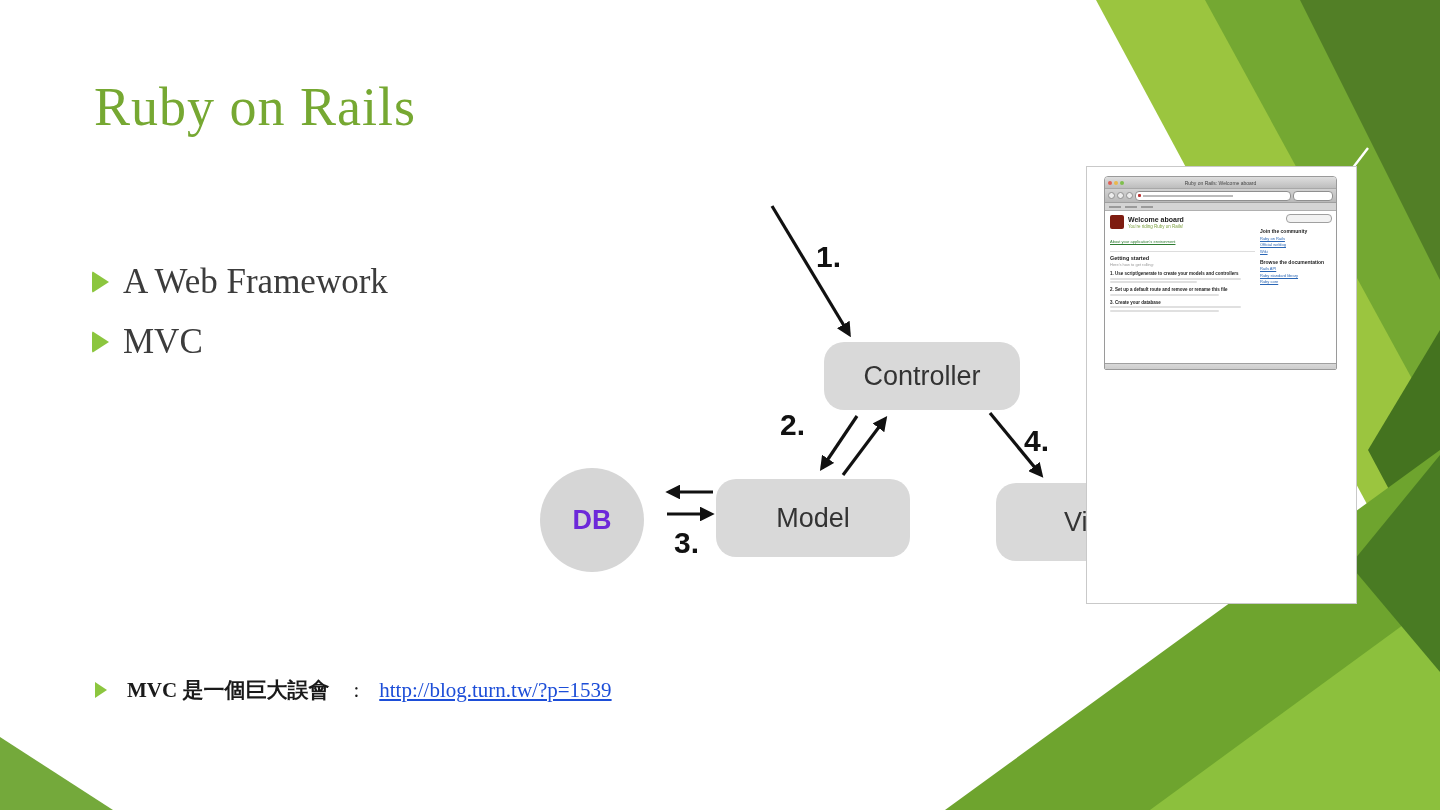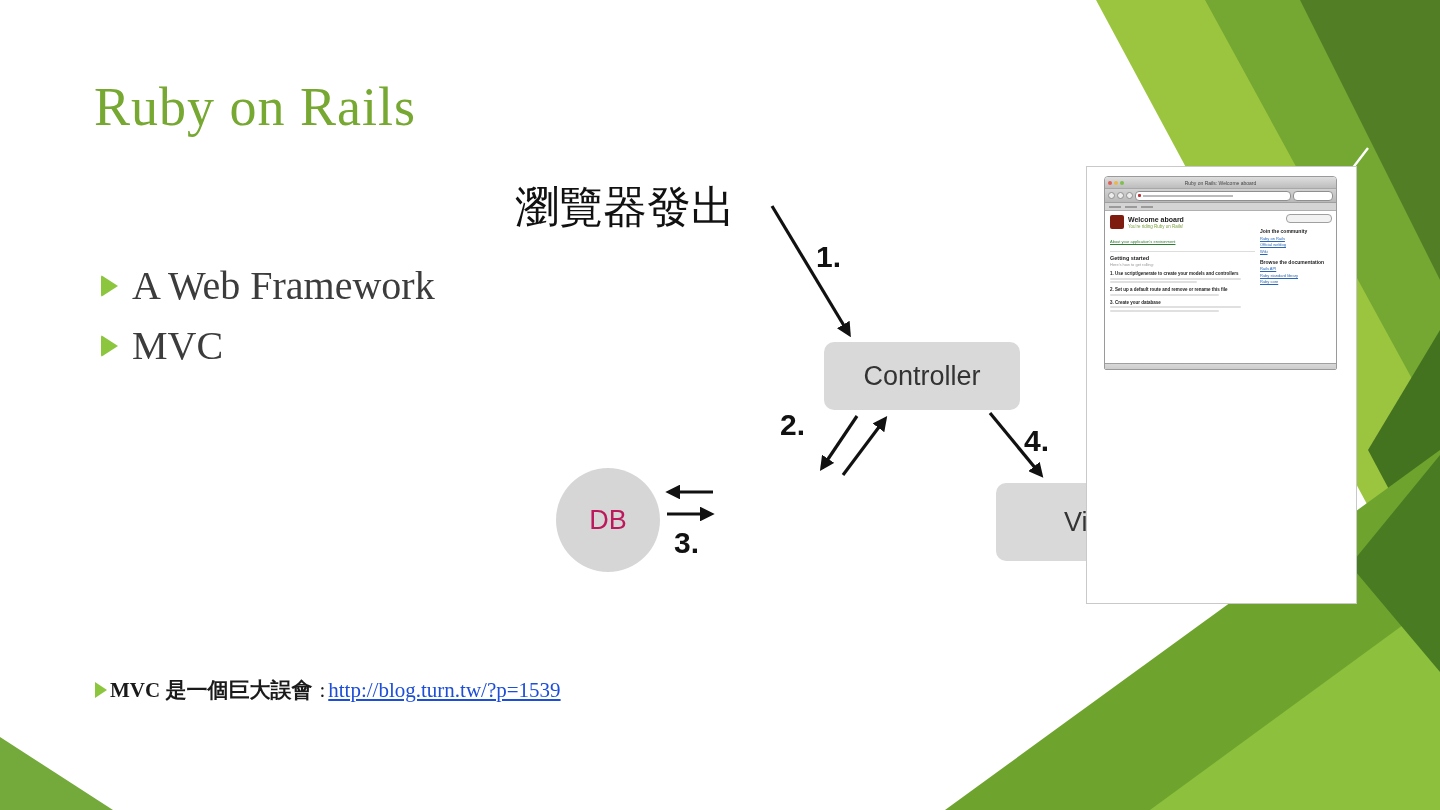--- a/index.html
+++ b/index.html
@@ -3,41 +3,41 @@
 <meta charset="utf-8">
 <style>
   html,body{margin:0;padding:0;background:#fff;}
   #slide{position:relative;width:1440px;height:810px;background:#ffffff;overflow:hidden;
          font-family:"Liberation Serif",serif;}
   .bg{position:absolute;left:0;top:0;width:1440px;height:810px;}
 
   
   .title{position:absolute;left:94px;top:76px;margin:0;font-size:54px;font-weight:400;
          color:#76A832;letter-spacing:1px;}
-  .bullet{position:absolute;left:101px;display:flex;align-items:center;gap:14px;
-          color:#3c3c3c;font-size:40px;}
+  .bullet{position:absolute;left:92px;display:flex;align-items:center;gap:14px;
+          color:#3c3c3c;font-size:35px;}
   .b1{top:262px;} .b2{top:322px;font-family:Liberation Serif, serif;}
   .tri{width:0;height:0;border-left:17px solid #8CC63F;border-top:11px solid transparent;
        border-bottom:11px solid transparent;border-radius:2px;}
 
   
   .cjk{position:absolute;left:455px;top:178px;width:340px;text-align:center;font-size:44px;
        color:#111;font-family:"Liberation Sans",sans-serif;font-weight:500;}
   .http{position:absolute;left:455px;top:234px;width:340px;text-align:center;font-size:40px;
        color:#111;font-family:"Liberation Sans",sans-serif;font-weight:600;}
 
   
-  .node{position:absolute;background:#D9D9D9;border-radius:10px;display:flex;align-items:center;
+  .node{position:absolute;background:#D9D9D9;border-radius:20px;display:flex;align-items:center;
         justify-content:center;font-family:"Liberation Sans",sans-serif;font-size:27px;color:#333;}
   .controller{left:824px;top:342px;width:196px;height:68px;}
   .model{left:716px;top:479px;width:194px;height:78px;}
   .viewbox{left:996px;top:483px;width:194px;height:78px;}
-  .db{position:absolute;left:556px;top:468px;width:104px;height:104px;background:#D6D6D6;
+  .db{position:absolute;left:540px;top:468px;width:104px;height:104px;background:#D6D6D6;
       border-radius:50%;display:flex;align-items:center;justify-content:center;
-      font-family:"Liberation Sans",sans-serif;font-size:27px;color:#be185d;}
+      font-family:"Liberation Sans",sans-serif;font-size:27px;color:#6d28d9;font-weight:bold;}
   .steplabel{position:absolute;font-family:"Liberation Sans",sans-serif;font-weight:600;
       font-size:30px;color:#111;}
   #s1{left:816px;top:240px;} #s2{left:780px;top:408px;} #s3{left:674px;top:526px;}
   #s4{left:1024px;top:424px;} #s5{left:1160px;top:410px;font-size:34px;}
   .arrows{position:absolute;left:0;top:0;width:1440px;height:810px;pointer-events:none;}
 
   
   .panel{position:absolute;left:1086px;top:166px;width:271px;height:438px;background:#fff;
          border:1px solid #c9c9c9;box-sizing:border-box;}
   .bwindow{position:absolute;left:17px;top:9px;width:233px;height:194px;border:1px solid #9a9a9a;
@@ -73,21 +73,21 @@
   .stept{font-size:4.5px;font-weight:bold;color:#222;margin-top:4px;}
   .bar{height:2px;background:#e0e0e0;margin-top:1.5px;border-radius:1px;}
   .w90{width:90%;} .w75{width:75%;} .w60{width:60%;}
   .sidepill{width:44px;height:7px;border:1px solid #a0a0a0;border-radius:4px;background:#f2f2f2;
         margin-left:auto;}
   .sideheading{font-size:5px;font-weight:bold;color:#222;margin-top:5px;}
   .sidelink{font-size:4px;color:#2a66b5;text-decoration:underline;margin-top:1.5px;}
   .statusbar{height:10px;background:linear-gradient(#d8d8d8,#c2c2c2);border-top:1px solid #a0a0a0;}
 
   
-  .footnote{position:absolute;left:95px;top:676px;display:flex;align-items:center;gap:3px;}
+  .footnote{position:absolute;left:95px;top:676px;display:flex;align-items:center;gap:20px;}
   .ftri{width:0;height:0;border-left:12px solid #8CC63F;border-top:8px solid transparent;
         border-bottom:8px solid transparent;}
   .ftext{font-size:21px;font-weight:bold;color:#1a1a1a;}
   .fcolon{font-size:21px;color:#1a1a1a;margin-left:4px;}
   .flink{font-size:21px;color:#1d4ed8;text-decoration:underline;}
 </style>
 </head>
 <body>
 
 <div id="slide">
@@ -108,38 +108,38 @@
 
   <div class="bullet b1">
     <span class="tri"></span>
     <span>A Web Framework</span>
   </div>
   <div class="bullet b2">
     <span class="tri"></span>
     <span>MVC</span>
   </div>
 
-  <div class="cjk">瀏覽器發出</div>
 
   <svg class="arrows" viewBox="0 0 1440 810">
     <defs>
       <marker id="ah" viewBox="0 0 10 10" refX="7.5" refY="5" markerWidth="4.6" markerHeight="4.6" orient="auto-start-reverse">
         <path d="M0 0 L10 5 L0 10 z" fill="#111"></path>
       </marker>
     </defs>
     <line x1="772" y1="206" x2="849" y2="334" stroke="#111" stroke-width="3.2" marker-end="url(#ah)"></line>
     <line x1="857" y1="416" x2="822" y2="468" stroke="#111" stroke-width="3.2" marker-end="url(#ah)"></line>
     <line x1="843" y1="475" x2="885" y2="419" stroke="#111" stroke-width="3.2" marker-end="url(#ah)"></line>
     <line x1="713" y1="492" x2="669" y2="492" stroke="#111" stroke-width="3.2" marker-end="url(#ah)"></line>
     <line x1="667" y1="514" x2="711" y2="514" stroke="#111" stroke-width="3.2" marker-end="url(#ah)"></line>
     <line x1="990" y1="413" x2="1041" y2="475" stroke="#111" stroke-width="3.2" marker-end="url(#ah)"></line>
     <line x1="1107" y1="469" x2="1205" y2="380" stroke="#111" stroke-width="3.2" marker-end="url(#ah)"></line>
   </svg>
 
   <div class="node controller">Controller</div>
+  <div class="node model">Model</div>
   <div class="node viewbox">View</div>
   <div class="db">DB</div>
 
   <span id="s1" class="steplabel">1.</span>
   <span id="s2" class="steplabel">2.</span>
   <span id="s3" class="steplabel">3.</span>
   <span id="s4" class="steplabel">4.</span>
   <span id="s5" class="steplabel">5</span>
 
   <div class="panel">

